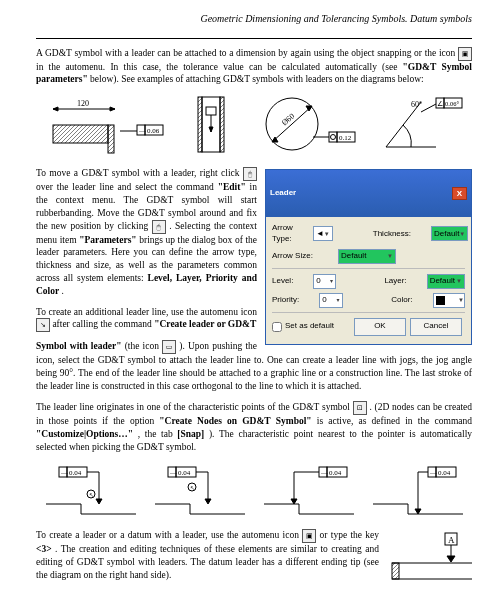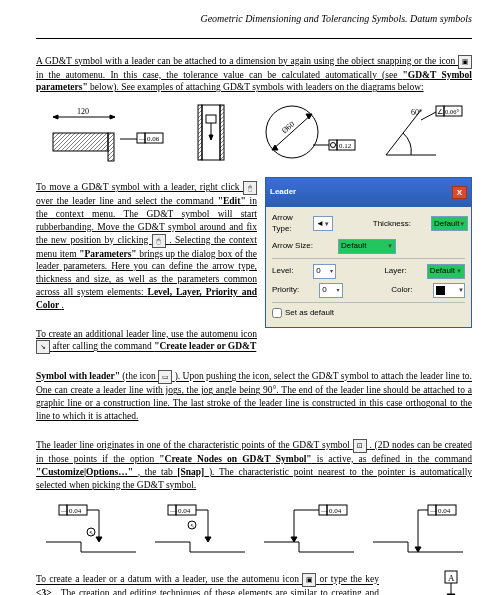--- a/index.html
+++ b/index.html
@@ -16,21 +16,21 @@
     padding: 12px 28px 10px 36px;
   }
   .header-title {
     text-align: right;
     font-style: italic;
     font-size: 10px;
     border-bottom: 1px solid #000;
     padding-bottom: 12px;
     margin-bottom: 8px;
   }
-  p { margin: 16px 0 6px 0; text-align: justify; text-decoration: underline; }
+  p { margin: 8px 0 6px 0; text-align: justify; }
   .bold { font-weight: bold; }
   .float-right { float: right; margin: 2px 0 4px 8px; }
   .figure-row {
     display: flex;
     justify-content: space-around;
     align-items: center;
     margin: 6px 0 10px 0;
     clear: both;
   }
   .clearfix::after { content: ""; display: table; clear: both; }
@@ -40,21 +40,21 @@
     width: 205px;
     font-family: Tahoma, sans-serif;
     font-size: 8px;
     border: 1px solid #2a5db0;
     background: #ece9d8;
     color: #000;
   }
   .dialog-title {
     background: linear-gradient(#3b6ed5,#2a5db0);
     color: #fff;
-    padding: 8px 4px;
+    padding: 17px 4px;
     display: flex;
     justify-content: space-between;
     align-items: center;
     font-weight: bold;
   }
   .dialog-close {
     background: #d94c2a;
     color: #fff;
     width: 13px;
     height: 11px;
@@ -219,20 +219,24 @@
             <span style="flex:1"></span>
             <span class="dropdown-arrow">▼</span>
           </span>
       </div>
       <hr class="dlg-hr">
       <div class="dlg-row" style="">
         <label class="dlg-check">
           <input type="checkbox" style="">
             <span>Set as default</span>
         </label>
+        <span style="display:flex; gap:4px">
+          <span class="dlg-btn">OK</span>
+          <span class="dlg-btn">Cancel</span>
+        </span>
       </div>
     </div>
   </div>
 
   <p>
     <span>To move a GD&amp;T symbol with a leader, right click </span>
     <span class="inline-icon">🖱</span>
     <span> over the leader line and select the command </span>
     <span class="bold">"Edit"</span>
     <span> in the context menu. The GD&amp;T symbol will start rubberbanding. Move the GD&amp;T symbol around and fix the new position by clicking </span>

